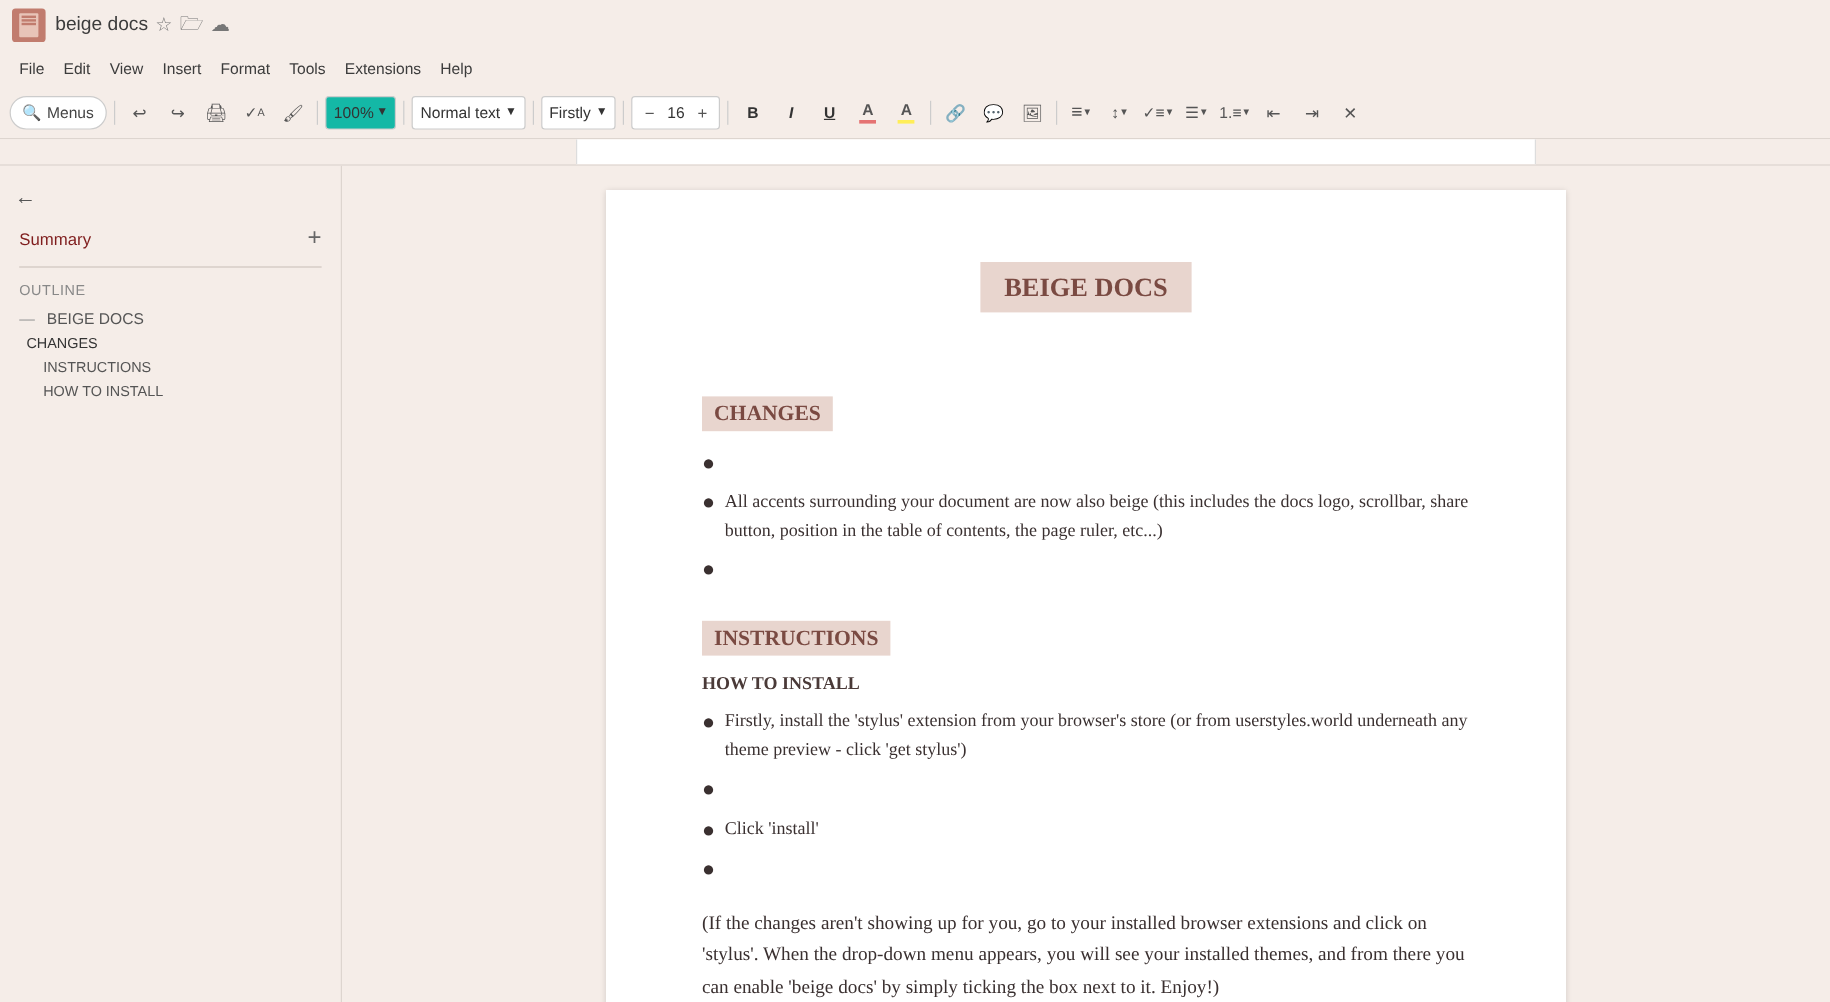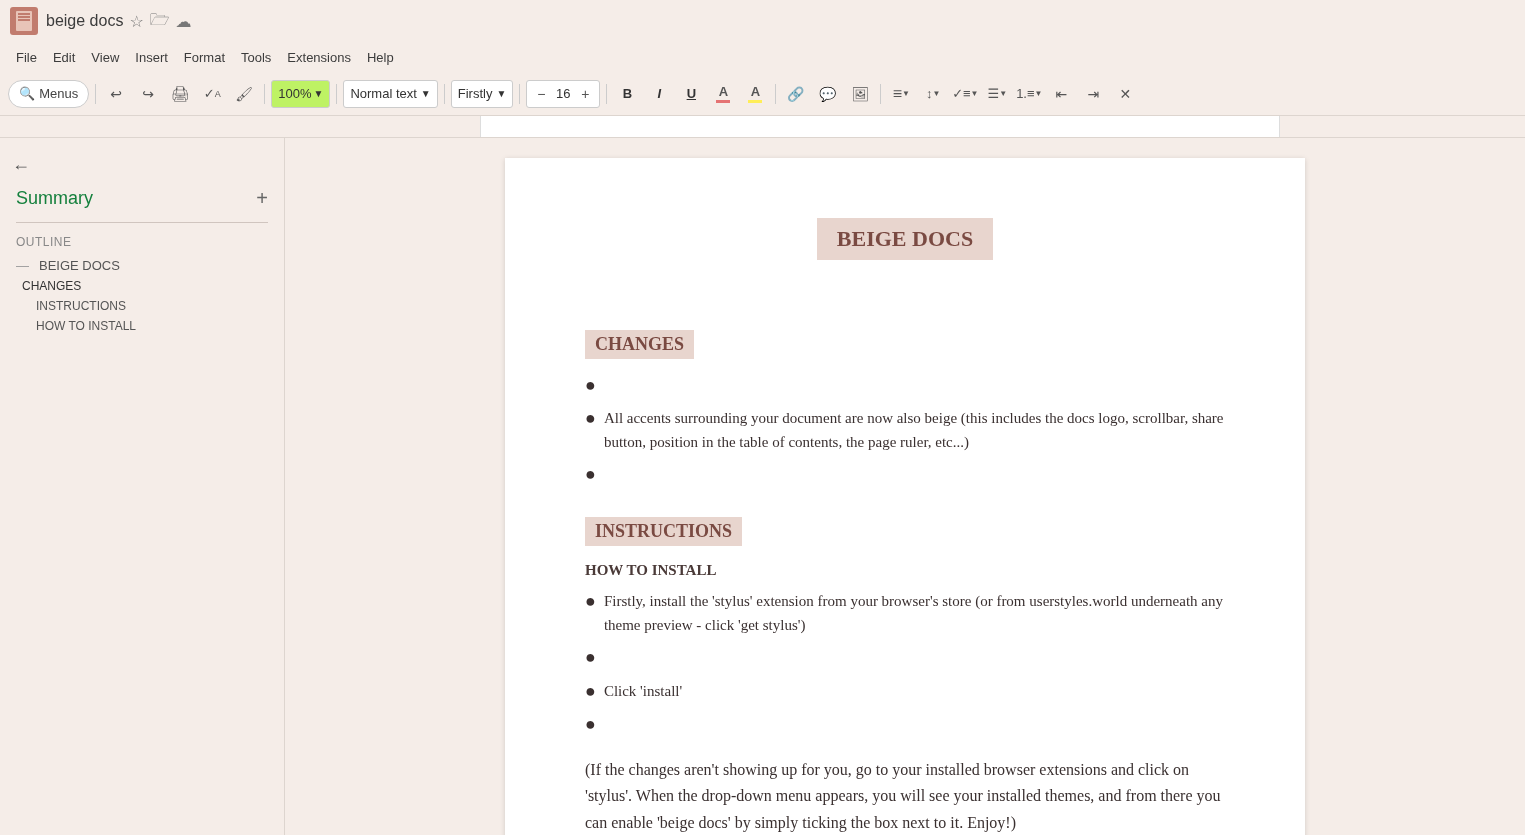--- a/index.html
+++ b/index.html
@@ -86,21 +86,21 @@
       cursor: pointer;
       height: 28px;
       gap: 4px;
       white-space: nowrap;
     }
     .toolbar-zoom {
       display: flex; align-items: center;
       padding: 2px 6px;
       border: 1px solid #ccc;
       border-radius: 3px;
-      background: #bef264;
+      background: #14b8a6;
       font-size: 13px;
       cursor: pointer;
       height: 28px;
       gap: 2px;
     }
     .font-size-box {
       display: flex; align-items: center;
       border: 1px solid #ccc;
       border-radius: 3px;
       background: #fff;
@@ -153,23 +153,23 @@
       font-size: 18px;
       color: #555;
     }
     .sidebar-summary-row {
       display: flex;
       align-items: center;
       justify-content: space-between;
       padding: 4px 16px;
     }
     .sidebar-summary-label {
-      font-size: 18px;
+      font-size: 14px;
       font-weight: 500;
-      color: #15803d;
+      color: #7f1d1d;
     }
     .sidebar-summary-add {
       font-size: 20px;
       color: #666;
       cursor: pointer;
     }
     .sidebar-divider {
       height: 1px;
       background: #d0c5bf;
       margin: 8px 16px;

